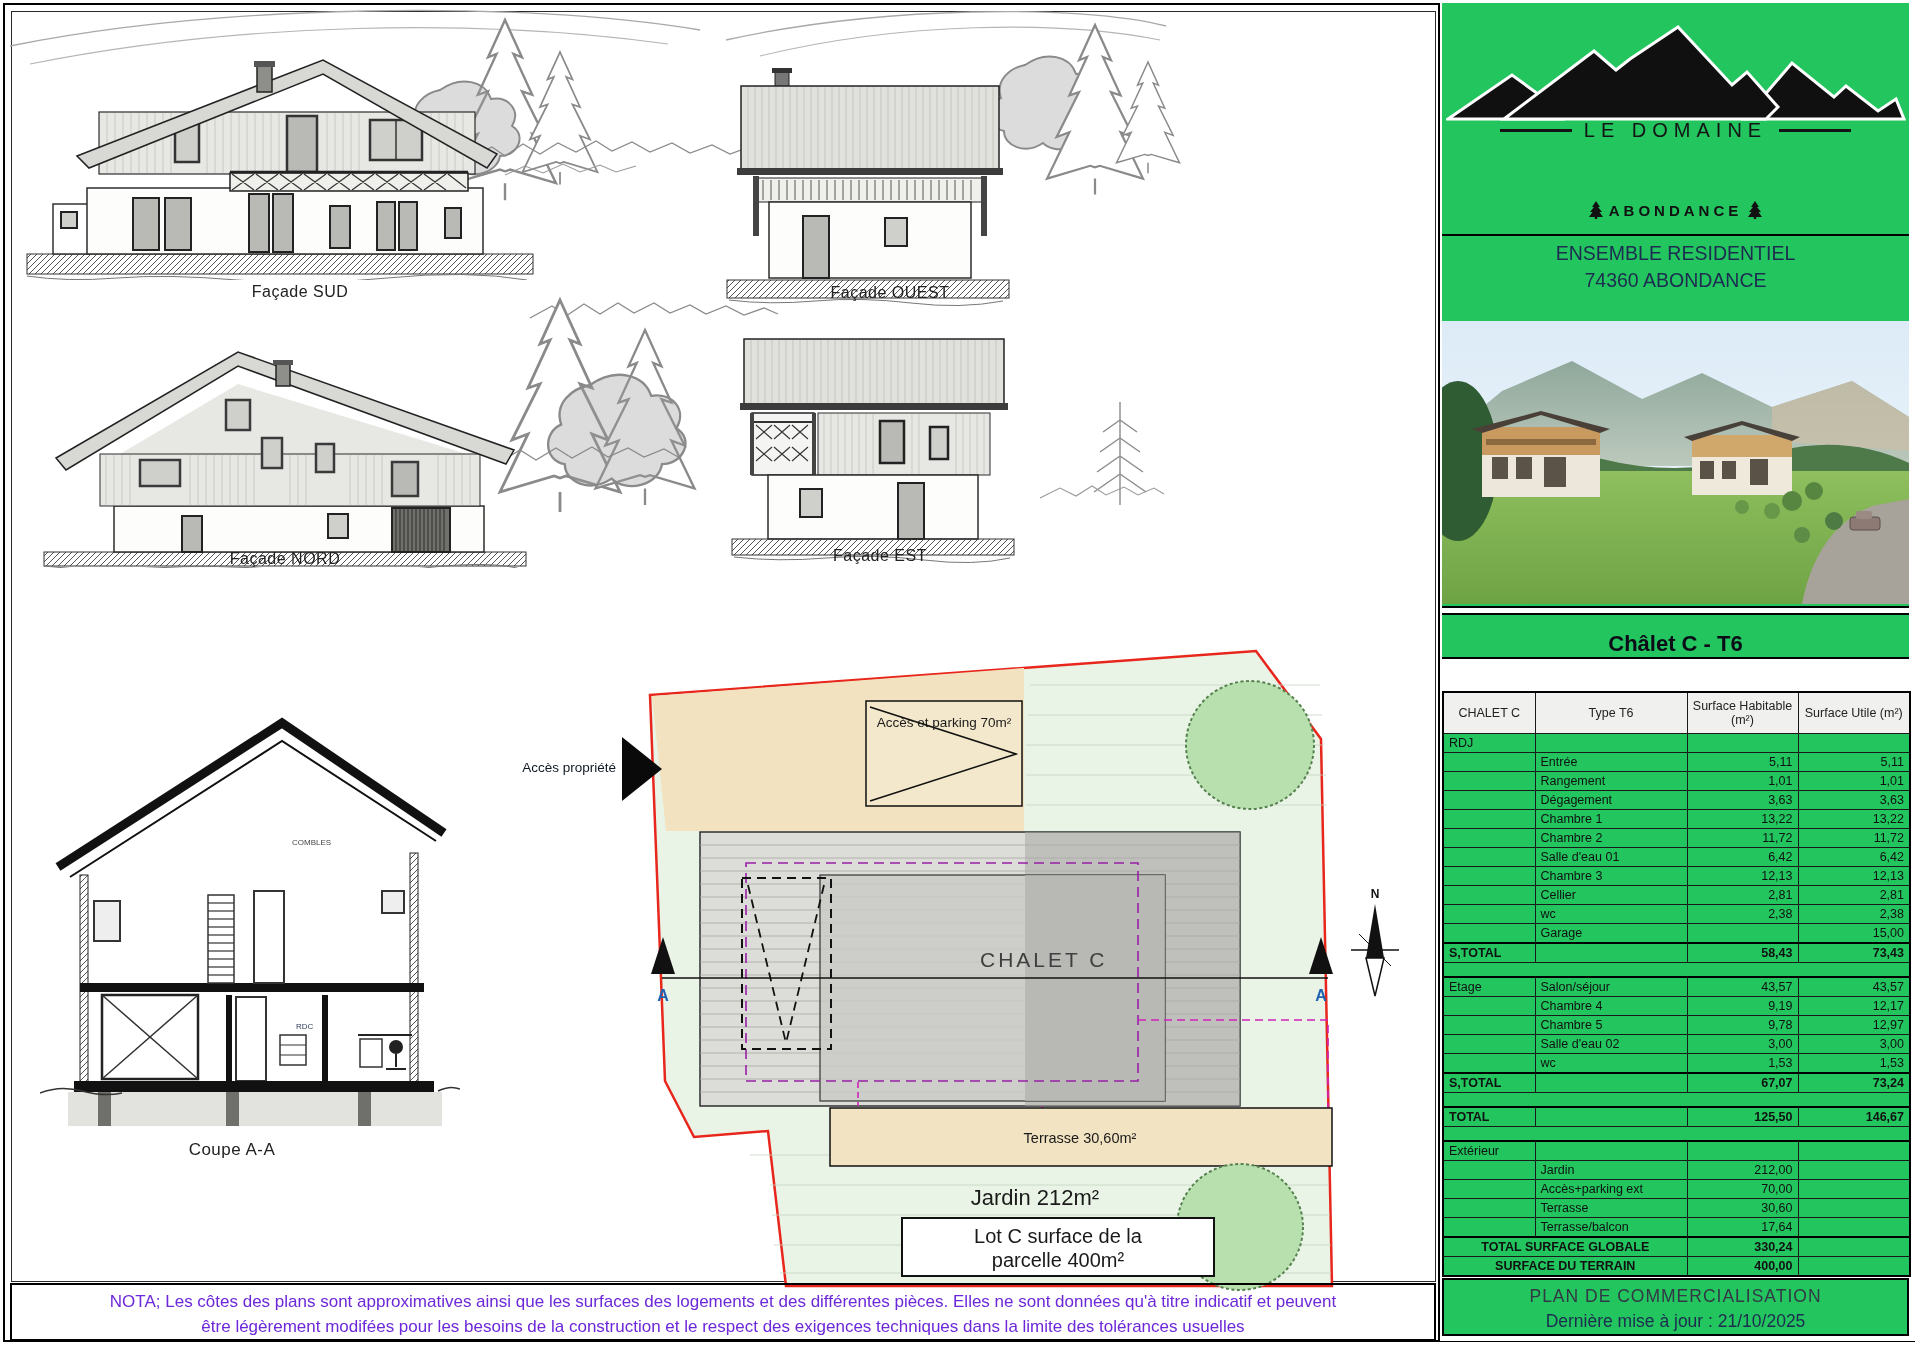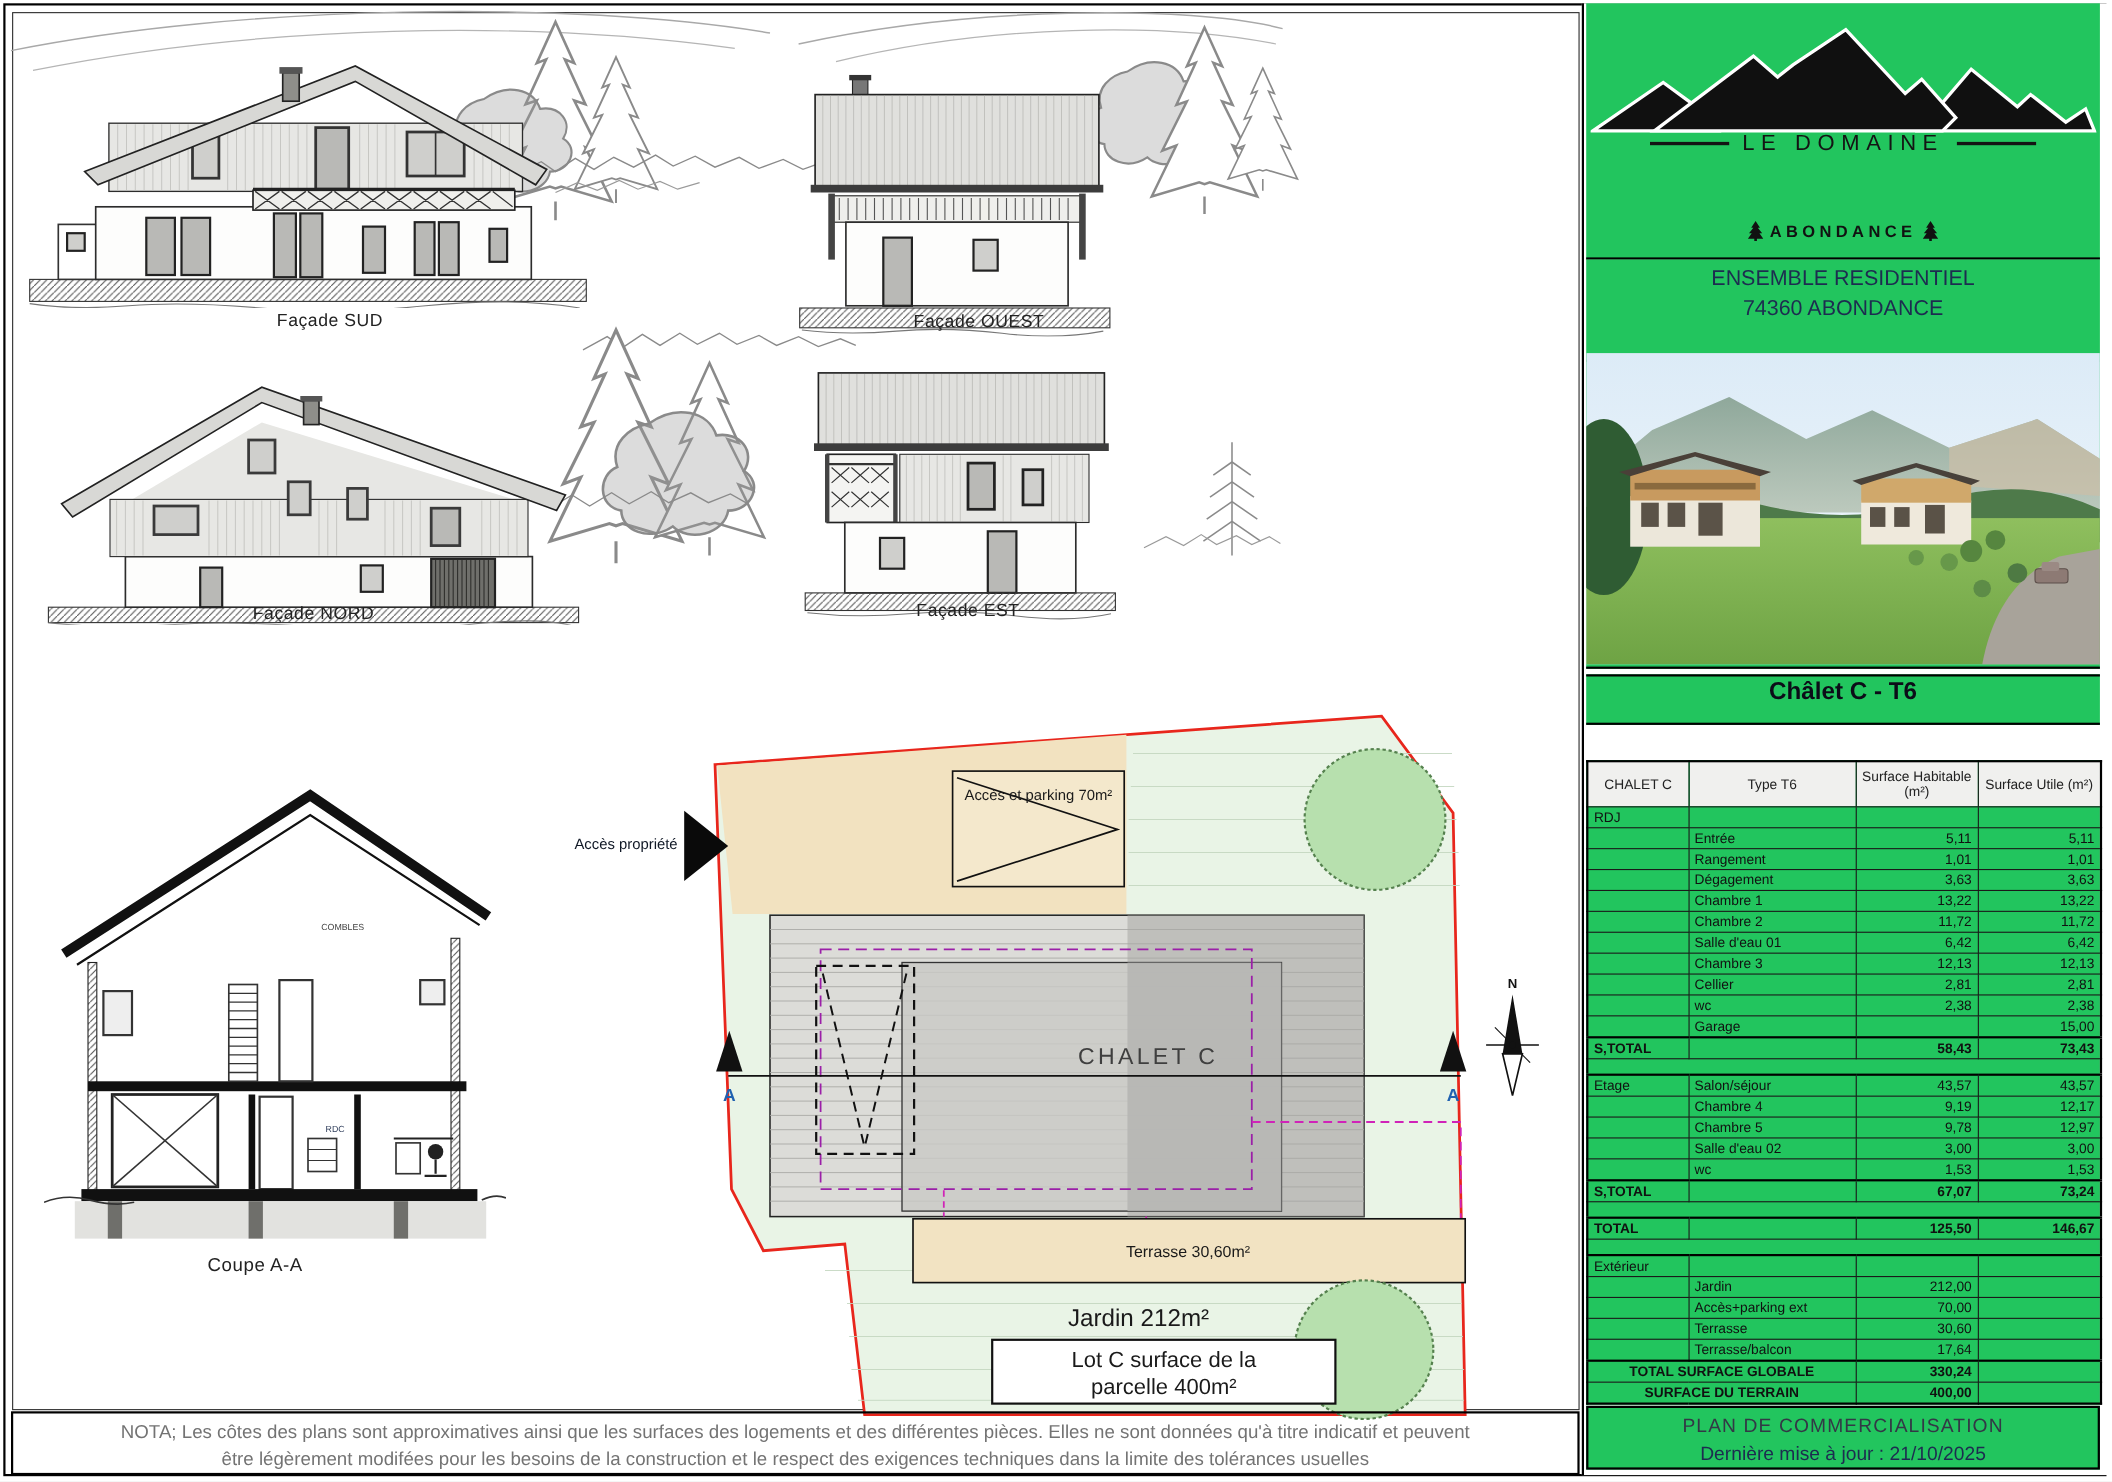--- a/index.html
+++ b/index.html
@@ -19,37 +19,37 @@
   .brand-line1 .rule{width:72px;height:2.5px;background:#141414;}
   .brand-line1 span{font-size:20px;letter-spacing:6px;color:#141414;}
   .brand-line2{position:absolute;top:140px;left:0;width:100%;text-align:center;
                font-size:38px;font-weight:bold;letter-spacing:2px;color:#0c0c0c;}
   .brand-line3{position:absolute;top:198px;left:0;width:100%;display:flex;align-items:center;justify-content:center;gap:6px;
                font-size:15px;font-weight:bold;letter-spacing:4px;color:#111;}
   .addr-box{top:233px;height:93px;border-bottom:2px solid #000;text-align:center;color:#1d2c50;
             font-size:19.5px;line-height:27px;padding-top:4px;box-sizing:border-box;}
   .photo-box{top:318px;height:285px;border-bottom:2px solid #000;}
   .title-band{top:610px;height:42px;border-top:2.5px solid #000;border-bottom:2.5px solid #000;
-              display:flex;align-items:flex-start;justify-content:center;font-size:22px;font-weight:bold;color:#0c0c18;}
+              display:flex;align-items:flex-end;justify-content:center;font-size:22px;font-weight:bold;color:#0c0c18;}
   .table-wrap{top:688px;}
   .surfTable{border-collapse:collapse;width:467px;font-size:12.5px;color:#111;table-layout:fixed;border:2px solid #000;}
   .surfTable td{border:1px solid #1a1a1a;height:18px;padding:0 5px;overflow:hidden;white-space:nowrap;}
   .surfTable .hdr td{background:#f0f0ee;text-align:center;white-space:normal;line-height:1.15;height:40px;color:#222;}
   .num{text-align:right;}
   .b{font-weight:bold;}
   .ctr{text-align:center;}
   .strongTop td{border-top:2px solid #000;}
   .spacer td{height:13px;}
   .footer-box{top:1275px;height:58px;border:2.5px solid #000;left:2px;width:462px;
               text-align:center;padding-top:6px;box-sizing:border-box;}
   .footer-l1{font-size:17.5px;color:#333846;letter-spacing:1px;}
   .footer-l2{font-size:17.5px;color:#1d2c50;margin-top:4px;}
   
   .nota-box{position:absolute;left:10px;top:1283px;width:1426px;height:58px;border:2px solid #000;
-            box-sizing:border-box;text-align:center;color:#737373;font-size:17px;line-height:25px;padding-top:4px;}
+            box-sizing:border-box;text-align:center;color:#6d28d9;font-size:17px;line-height:25px;padding-top:4px;}
   svg text{font-family:"Liberation Sans",sans-serif;}
 </style>
 </head>
 <body>
 
 <div class="sheet">
   <div class="sheet-border"></div>
   <div class="draw-border"></div>
 
   <svg class="abs" style="left:0;top:0;" width="1438" height="1347" viewBox="0 0 1438 1347">

